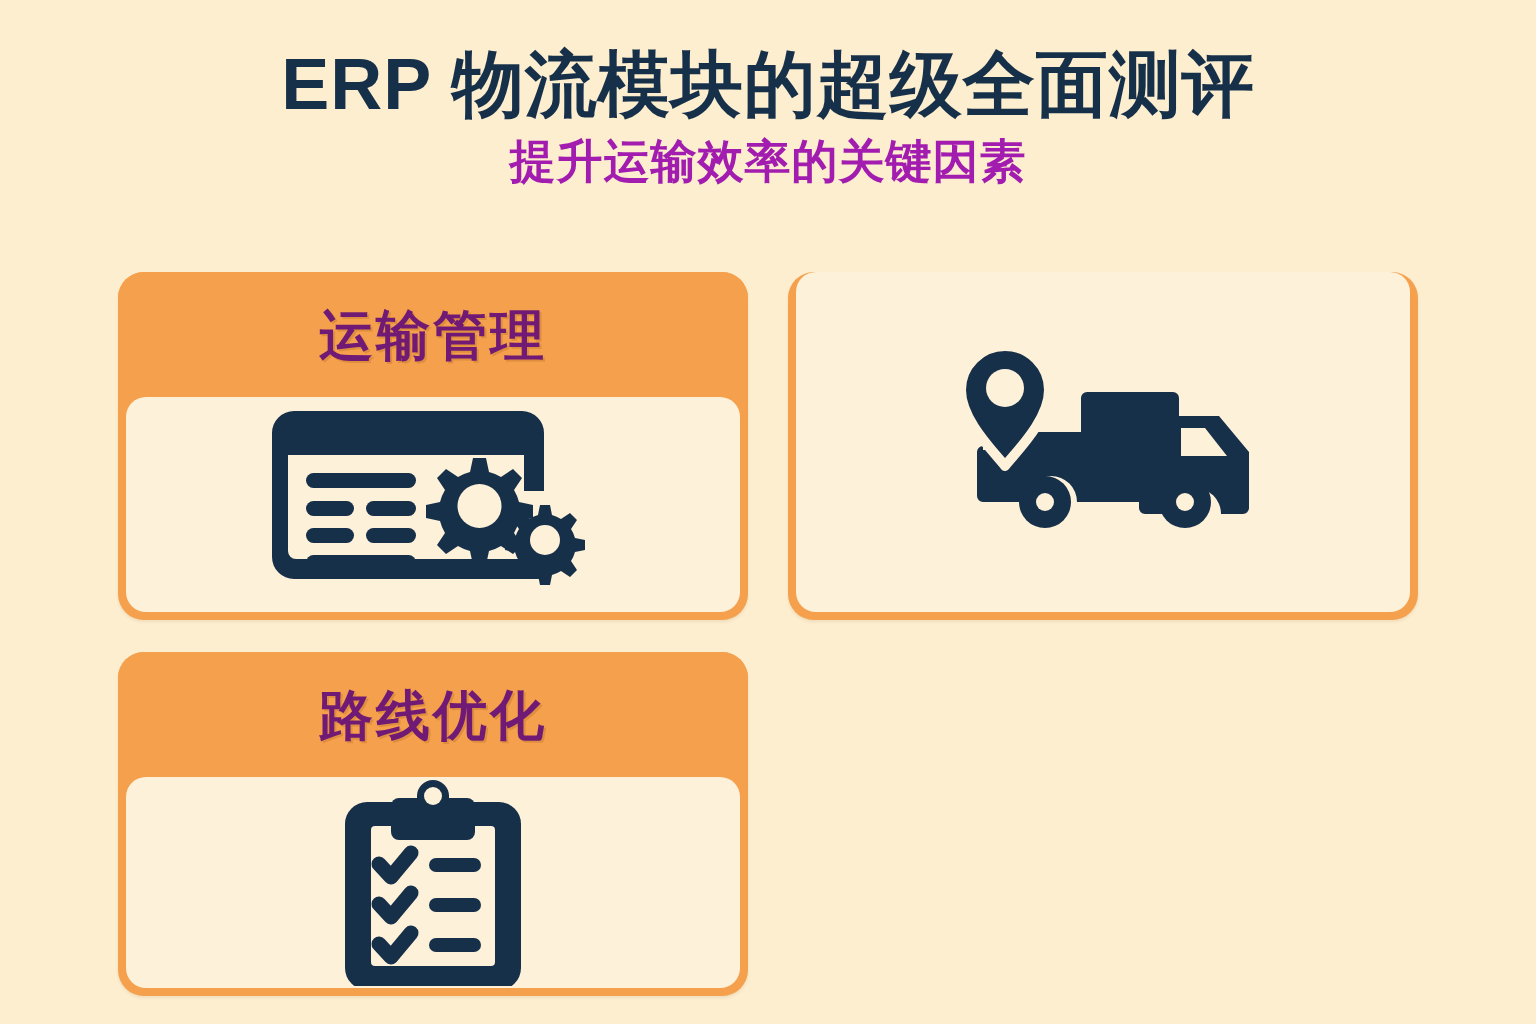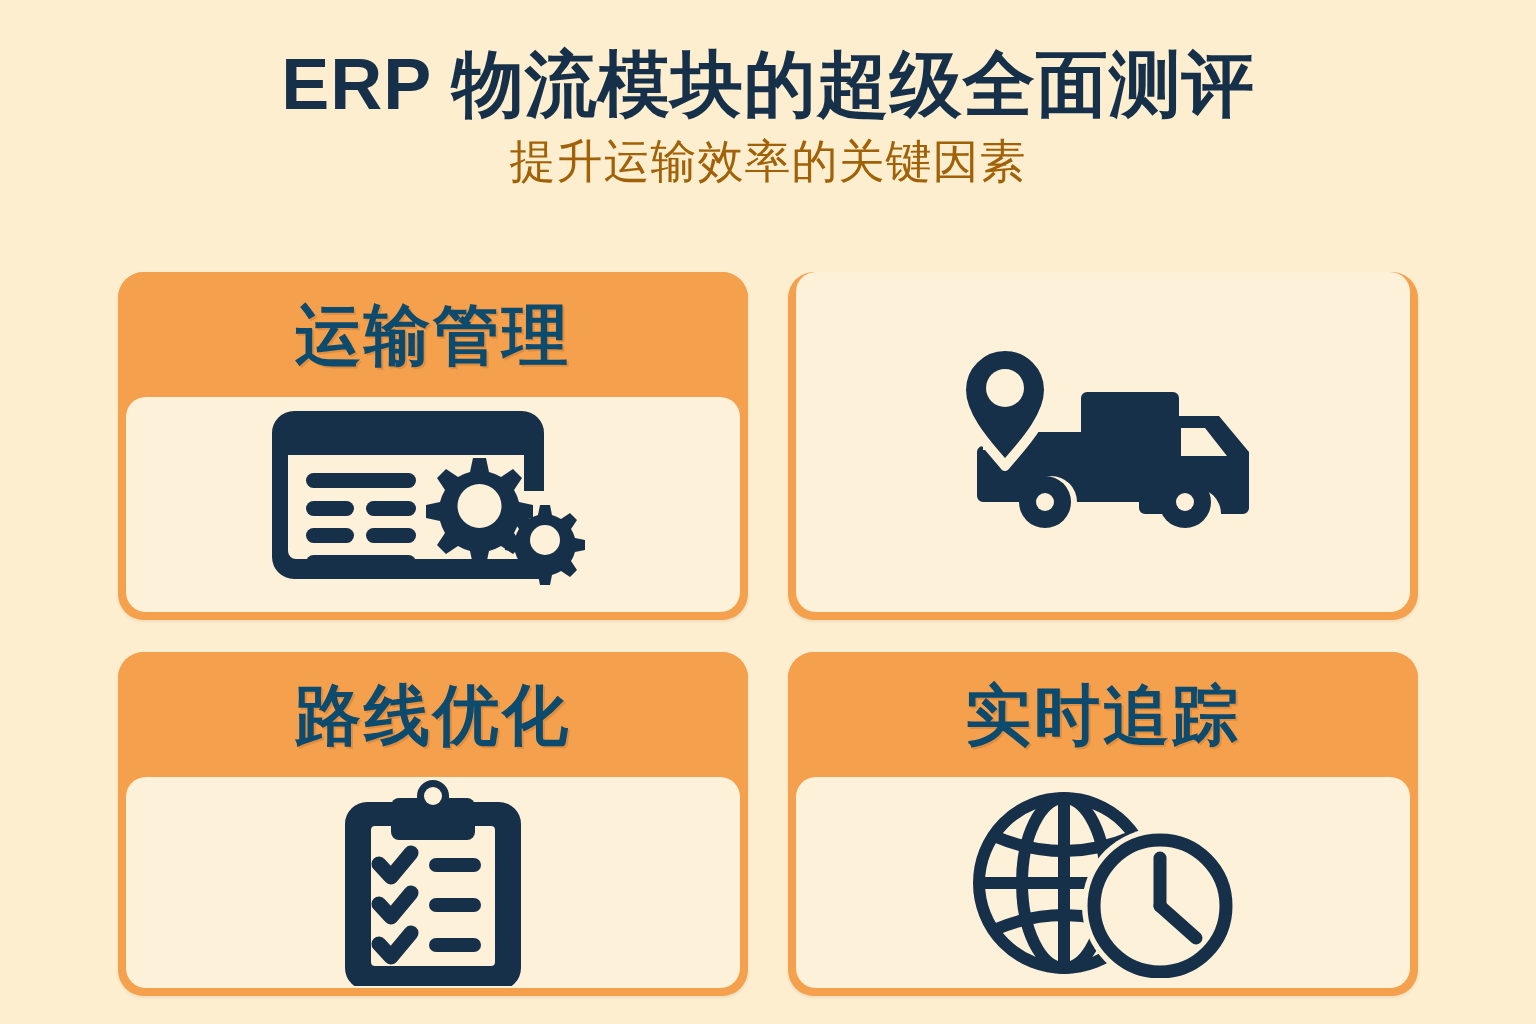--- a/index.html
+++ b/index.html
@@ -34,22 +34,22 @@
     font-size: 72px;
     font-weight: 700;
     color: #17304A;
     letter-spacing: 1px;
     line-height: 1.12;
     white-space: nowrap;
   }
   .subtitle {
     margin-top: 10px;
     font-size: 46px;
-    font-weight: 400;
-    color: #a16207;
+    font-weight: 700;
+    color: #a21caf;
     letter-spacing: 1px;
     line-height: 1.15;
     white-space: nowrap;
   }
 
   
   .grid {
     position: absolute;
     left: 118px;
     top: 272px;
@@ -74,23 +74,23 @@
 
   .card-header {
     height: 125px;
     flex: 0 0 125px;
     display: flex;
     align-items: center;
     justify-content: center;
     background: #F5A04D;
   }
   .card-title {
-    font-size: 66px;
+    font-size: 54px;
     font-weight: 700;
-    color: #0c4a6e;
+    color: #701a75;
     letter-spacing: 3px;
     line-height: 1;
     text-shadow: 2px 2px 0 rgba(196, 120, 45, 0.45);
     white-space: nowrap;
   }
 
   .card-body {
     flex: 1 1 auto;
     margin: 0 8px 8px 8px;
     border-radius: 20px;
@@ -201,42 +201,15 @@
               <rect x="96" y="118" width="52" height="14" rx="7"></rect>
 
               <path d="M46 164 l12 13 20 -24" fill="none" stroke="#17304A" stroke-width="15" stroke-linecap="round" stroke-linejoin="round"></path>
               <rect x="96" y="158" width="52" height="14" rx="7"></rect>
             </g>
           </svg>
         </div>
       </div>
     </div>
 
-    <div class="card">
-      <div class="card-header">
-        <div class="card-title">实时追踪</div>
-      </div>
-      <div class="card-body">
-        <div class="icon-wrap">
-          <svg width="262" height="190" viewBox="0 0 262 190" aria-hidden="true">
-            <g fill="none" stroke="#17304A" stroke-width="12">
-
-              <circle cx="92" cy="95" r="85"></circle>
-              <ellipse cx="92" cy="95" rx="42" ry="85"></ellipse>
-              <line x1="92" y1="10" x2="92" y2="180"></line>
-              <line x1="8" y1="95" x2="176" y2="95"></line>
-              <path d="M22 48 q70 30 140 0"></path>
-              <path d="M22 142 q70 -30 140 0"></path>
-            </g>
-
-            <circle cx="188" cy="118" r="78" fill="#FDF1D9"></circle>
-            <circle cx="188" cy="118" r="66" fill="none" stroke="#17304A" stroke-width="13"></circle>
-            <g stroke="#17304A" stroke-width="13" stroke-linecap="round" fill="none">
-              <line x1="188" y1="118" x2="188" y2="70"></line>
-              <line x1="188" y1="118" x2="224" y2="150"></line>
-            </g>
-          </svg>
-        </div>
-      </div>
-    </div>
 
   </div>
 </div>
 
 </body></html>

